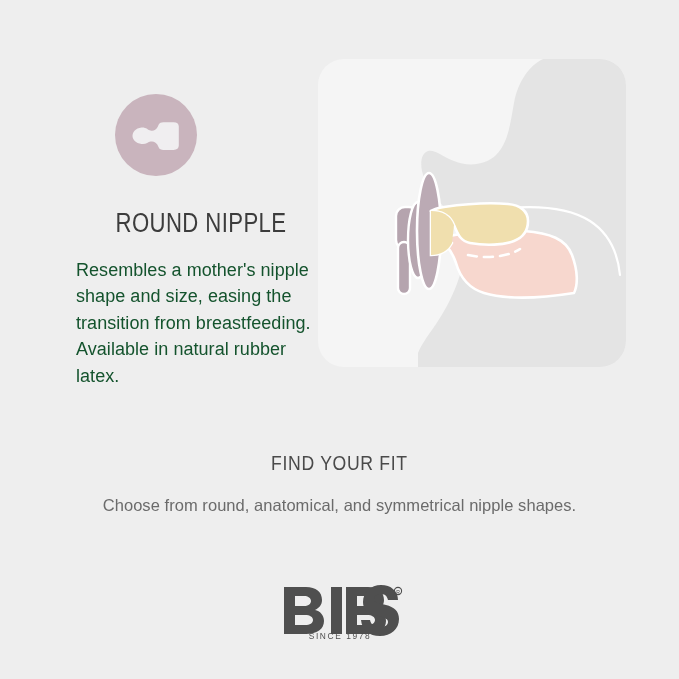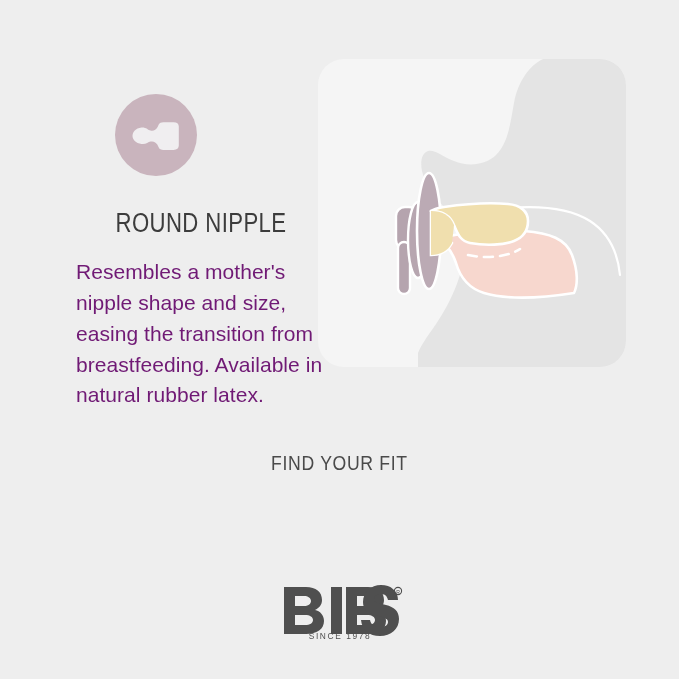--- a/index.html
+++ b/index.html
@@ -48,23 +48,23 @@
     letter-spacing: 0.5px;
     color: #3c3c3c;
     font-weight: 400;
     transform: scaleX(0.82);
     transform-origin: center center;
     white-space: nowrap;
   }
 
   .feature-body {
     margin-top: 18px;
-    font-size: 21px;
+    font-size: 18px;
     line-height: 1.47;
-    color: #701a75;
+    color: #14532d;
     text-align: left;
     letter-spacing: 0.05px;
   }
 
   
   .illus-panel {
     position: absolute;
     left: 318px;
     top: 59px;
     width: 308px;
@@ -218,20 +218,21 @@
         <path d="M 150 196 C 168 200 190 198 202 190" fill="none" stroke="#ffffff" stroke-width="2.6" stroke-dasharray="9 7" stroke-linecap="round"></path>
       </g>
 
     </svg>
   </div>
 
   <div class="fyf-block">
     <div>
       <span class="fyf-title">FIND YOUR FIT</span>
     </div>
+    <div class="fyf-sub">Choose from round, anatomical, and symmetrical nipple shapes.</div>
   </div>
 
   <div class="logo-block">
     <svg width="128" height="56" viewBox="0 0 128 56" xmlns="http://www.w3.org/2000/svg">
       <g fill="#4f4f4f" font-family="Liberation Sans, sans-serif">
 
         <path d="M 8 4 L 30 4 C 40 4 46 9 46 17 C 46 22 43 25 39 27
                  C 44 28 48 32 48 38 C 48 46 41 51 30 51 L 8 51 Z
                  M 19 13 L 19 23 L 28 23 C 32 23 35 21 35 18 C 35 15 32 13 28 13 Z
                  M 19 32 L 19 42 L 29 42 C 34 42 37 40 37 37 C 37 34 34 32 29 32 Z"></path>

